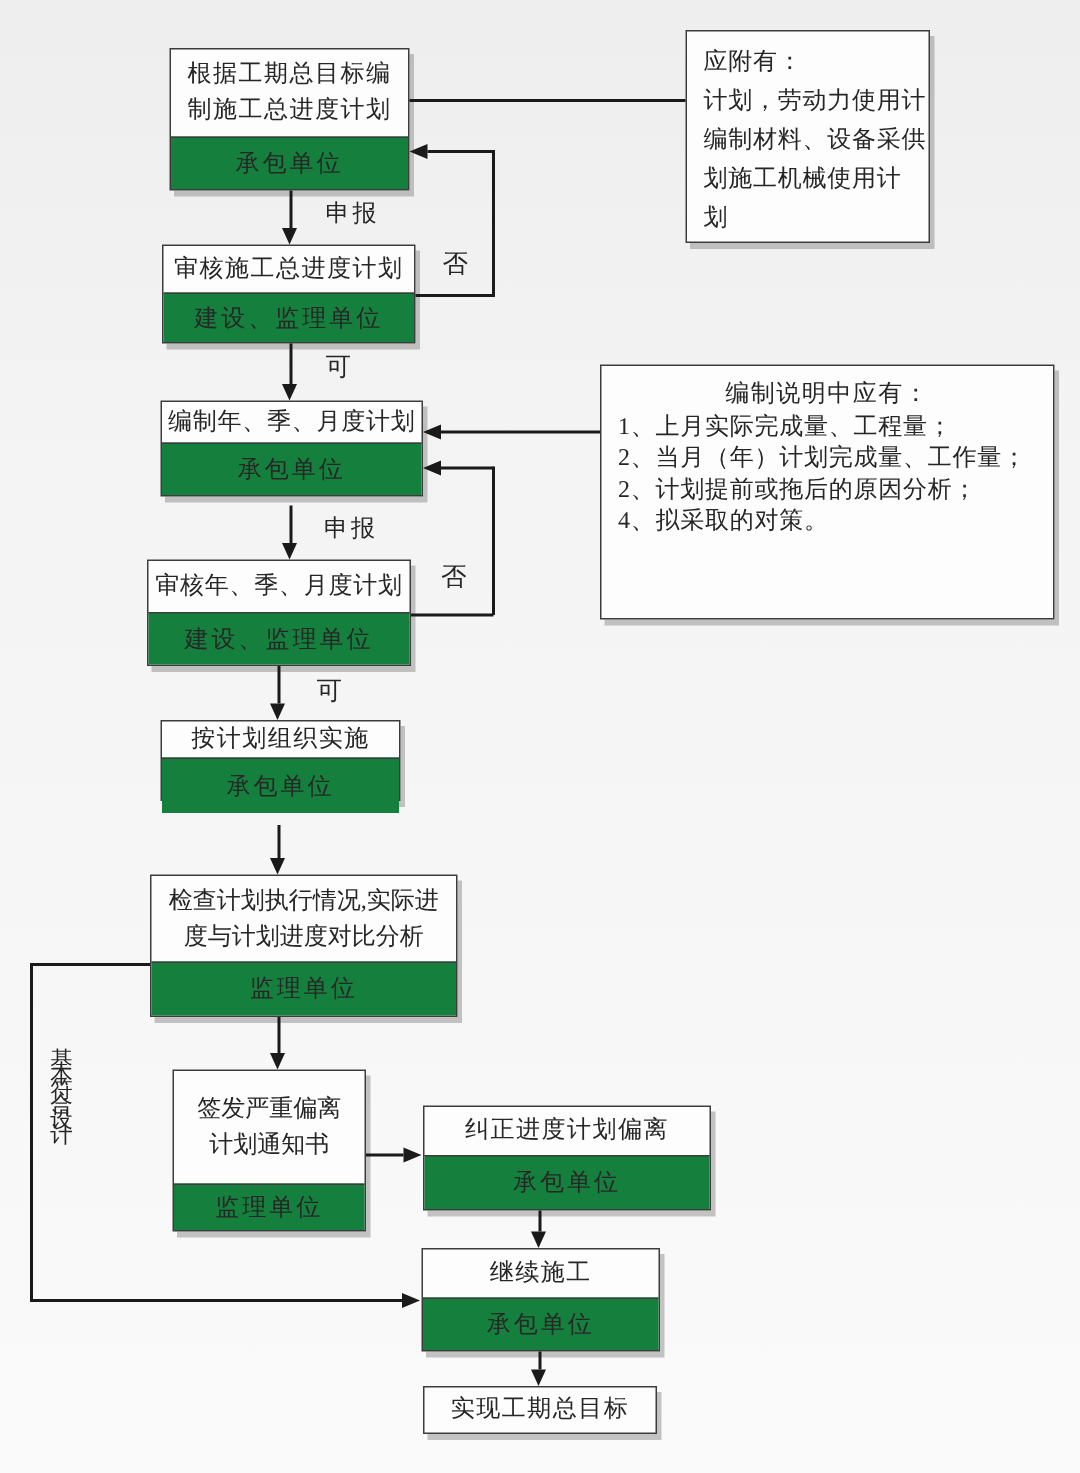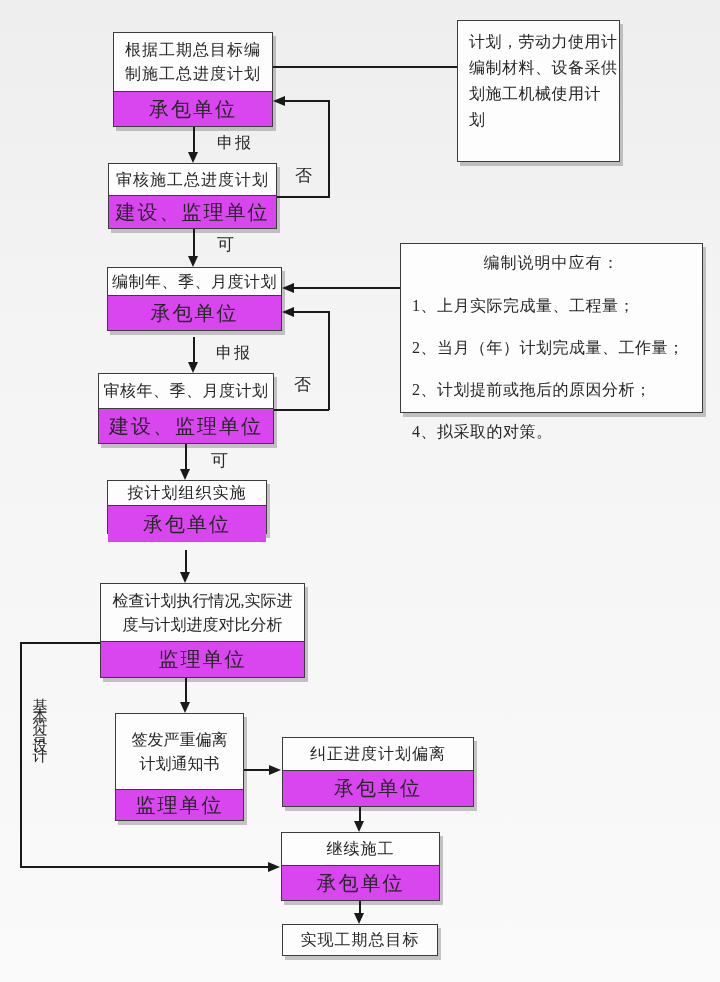--- a/index.html
+++ b/index.html
@@ -9,28 +9,28 @@
     font-family:"Liberation Serif","DejaVu Serif",serif;color:#262626;text-decoration:underline;
   }
   
   .node{position:absolute;display:flex;flex-direction:column;box-sizing:border-box;
         border:1px solid #3c3c3c;background:#fdfdfd;
         box-shadow:3px 4px 0 rgba(140,140,140,.5)}
   .nt{flex:1;display:flex;align-items:center;justify-content:center;
       font-size:16px;letter-spacing:1px;white-space:nowrap;line-height:1.5;text-align:center}
   .nt.wrap{white-space:normal}
   .nu{display:flex;align-items:center;justify-content:center;flex:0 0 auto;
-      border-top:1px solid #3c3c3c;background:#d946ef;font-size:20px;letter-spacing:2px}
+      border-top:1px solid #3c3c3c;background:#15803d;font-size:16px;letter-spacing:2px}
   
   .note{position:absolute;box-sizing:border-box;border:1px solid #3c3c3c;background:#fdfdfd;
         box-shadow:3px 4px 0 rgba(140,140,140,.5);font-size:16px}
   #note-a{padding:8px 0 0 11px;line-height:26px;letter-spacing:.5px}
   #note-b{padding-top:8px}
   #note-b .bt{text-align:center;line-height:22px;letter-spacing:1px}
-  #note-b .bi{margin-top:22px;padding-left:11px;line-height:20px;letter-spacing:.5px}
+  #note-b .bi{margin-top:1px;padding-left:11px;line-height:20px;letter-spacing:.5px}
   
   .hl{position:absolute;height:2px;background:#1a1a1a}
   .vl{position:absolute;width:2px;background:#1a1a1a}
   .ad{position:absolute;width:0;height:0;border-left:5px solid transparent;
       border-right:5px solid transparent;border-top:11px solid #1a1a1a}
   .al{position:absolute;width:0;height:0;border-top:5px solid transparent;
       border-bottom:5px solid transparent;border-right:12px solid #1a1a1a}
   .ar{position:absolute;width:0;height:0;border-top:5px solid transparent;
       border-bottom:5px solid transparent;border-left:12px solid #1a1a1a}
   
@@ -86,20 +86,21 @@
   <div class="node" style="left:281px;top:832px;width:159px;height:69px">
     <div class="nt">继续施工</div>
     <div class="nu" style="height:34px">承包单位</div>
   </div>
 
   <div class="node" style="left:282px;top:924px;width:156px;height:32px">
     <div class="nt">实现工期总目标</div>
   </div>
 
   <div class="note" id="note-a" style="left:457px;top:20px;width:163px;height:142px">
+    <div>应附有：</div>
     <div>计划，劳动力使用计</div>
     <div>编制材料、设备采供</div>
     <div>划施工机械使用计</div>
     <div>划</div>
   </div>
 
   <div class="note" id="note-b" style="left:400px;top:243px;width:303px;height:170px">
     <div class="bt">编制说明中应有：</div>
     <div class="bi">1、上月实际完成量、工程量；</div>
     <div class="bi">2、当月（年）计划完成量、工作量；</div>

